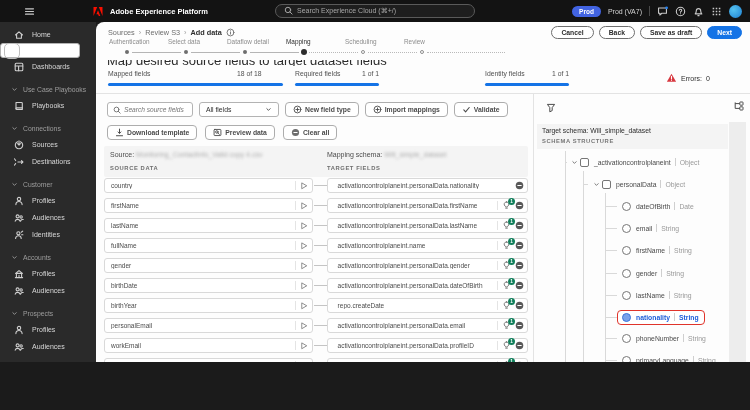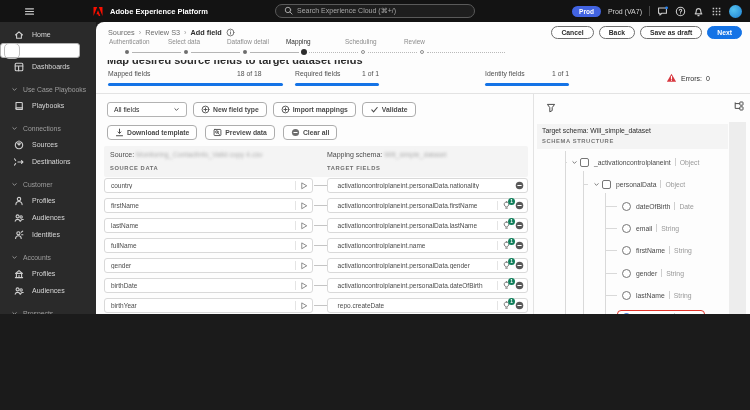--- a/index.html
+++ b/index.html
@@ -1,17 +1,17 @@
 <!DOCTYPE html>
 <html><head>
 <meta charset="utf-8">
 <style>
   *{box-sizing:border-box;margin:0;padding:0;font-family:"Liberation Sans","DejaVu Sans",sans-serif;}
   html,body{width:750px;height:410px;overflow:hidden;background:#1b1b1b;}
-  .stage{position:relative;width:750px;height:314px;}
+  .stage{position:relative;width:750px;height:362px;}
   
   .topbar{position:absolute;top:0;left:0;right:0;height:22px;background:#131313;display:flex;align-items:center;z-index:5;}
   .hamb{margin-left:24px;display:flex;cursor:pointer;}
   .alogo{margin-left:58px;display:flex;}
   .apptitle{margin-left:7px;font-size:7.5px;font-weight:bold;color:#fff;white-space:nowrap;}
   .gsearch{position:absolute;left:50%;top:4px;transform:translateX(-50%);width:200px;height:14px;border:1px solid#5a5a5a;border-radius:8px;background:#1e1e1e;color:#a7a7a7;display:flex;align-items:center;gap:4px;padding:0 8px;font-size:7px;cursor:text;white-space:nowrap;}
   .topright{position:absolute;right:8px;top:0;height:22px;display:flex;align-items:center;gap:7px;}
   .envpill{background:#4264e2;color:#fff;font-size:6.5px;font-weight:bold;border-radius:8px;padding:2px 7px;cursor:pointer;}
   .envlabel{font-size:7px;color:#d5d5d5;white-space:nowrap;}
   .tsep{width:1px;height:10px;background:#4a4a4a;}
@@ -39,21 +39,21 @@
   .slabel{position:absolute;top:1px;left:3px;font-size:6.4px;color:#8d8d8d;white-space:nowrap;}
   .step.cur .slabel{color:#2c2c2c;}
   .sdot{position:absolute;top:13px;left:19px;width:4px;height:4px;border-radius:50%;background:#6e6e6e;}
   .step.cur .sdot{width:6px;height:6px;top:12px;left:18px;background:#2c2c2c;}
   .step.up .sdot{background:#fff;border:1px solid #8e8e8e;}
   .sline{position:absolute;top:14.5px;left:26px;width:49px;border-top:1px solid #b5b5b5;}
   .sline.dot{border-top-style:dotted;border-top-color:#b9b9b9;}
   .sline.tail{width:78px;}
   
   .cuthead{position:absolute;top:38px;left:11px;height:6px;overflow:hidden;}
-  .cuthead span{display:block;margin-top:-4.5px;font-size:11px;line-height:9px;font-weight:bold;color:#2c2c2c;white-space:nowrap;}
+  .cuthead span{display:block;margin-top:-4.5px;font-size:13px;line-height:9px;font-weight:normal;color:#2c2c2c;white-space:nowrap;}
   
   .stats{position:absolute;top:48px;left:12px;right:12px;height:22px;}
   .stat{position:absolute;top:0;height:20px;}
   .stat .slab{position:absolute;top:0;left:0;font-size:6.8px;color:#505050;white-space:nowrap;}
   .stat .sval{position:absolute;top:0;right:0;font-size:6.8px;color:#505050;white-space:nowrap;}
   .stat .sbar{position:absolute;top:13px;left:0;right:0;height:3px;border-radius:2px;background:#1473e6;}
   .errors{position:absolute;left:558px;top:3px;display:flex;align-items:center;gap:4px;font-size:7px;color:#2c2c2c;}
   .hdiv{position:absolute;top:71px;left:0;right:0;height:1px;background:#e3e3e3;}
   
   .mainleft{position:absolute;top:72px;left:0;width:437px;bottom:0;background:#fdfdfd;}
@@ -345,21 +345,21 @@
         <span>Audits</span>
       </div>
     </nav>
 
   <main class="content">
     <div class="crumbs">
       <span class="crumb">Sources</span>
       <span class="csep">›</span>
       <span class="crumb">Review S3</span>
       <span class="csep">›</span>
-      <span class="crumb crumb-cur">Add field</span>
+      <span class="crumb crumb-cur">Add data</span>
       <span style="display:flex;">
           <svg width="9" height="9" viewBox="0 0 10 10" fill="none" stroke="#6e6e6e" stroke-width="1" stroke-linecap="round">
             <circle cx="5" cy="5" r="3.8"></circle>
             <path d="M5 4.6v2.2M5 3.1v.1"></path>
           </svg>
         </span>
     </div>
 
     <div class="hactions">
       <div class="btn">Cancel</div>
@@ -430,20 +430,29 @@
         <div class="stat" style="left: 377px; width: 84px;">
           <span class="slab">Identity fields</span>
           <span class="sval">1 of 1</span>
           <span class="sbar"></span>
         </div>
       </div>
     <div class="hdiv"></div>
 
     <section class="mainleft">
       <div class="tbrow tb1">
+        <div class="sinput" style="width:86px;">
+          <span style="display:flex;">
+              <svg width="8" height="8" viewBox="0 0 10 10" fill="none" stroke="#757575" stroke-width="1.2" stroke-linecap="round">
+                <circle cx="4.4" cy="4.4" r="3"></circle>
+                <path d="M6.6 6.6L9 9"></path>
+              </svg>
+            </span>
+          <input readonly="" placeholder="Search source fields" style="">
+        </div>
         <div class="sel">
           <span>All fields</span>
           <span style="display:flex;">
               <svg width="7" height="7" viewBox="0 0 10 10" fill="none" stroke="#4b4b4b" stroke-width="1.3" stroke-linecap="round">
                 <path d="M2.6 3.8L5 6.2 7.4 3.8"></path>
               </svg>
             </span>
         </div>
         <div class="abtn">
           <span style="display:flex;">

